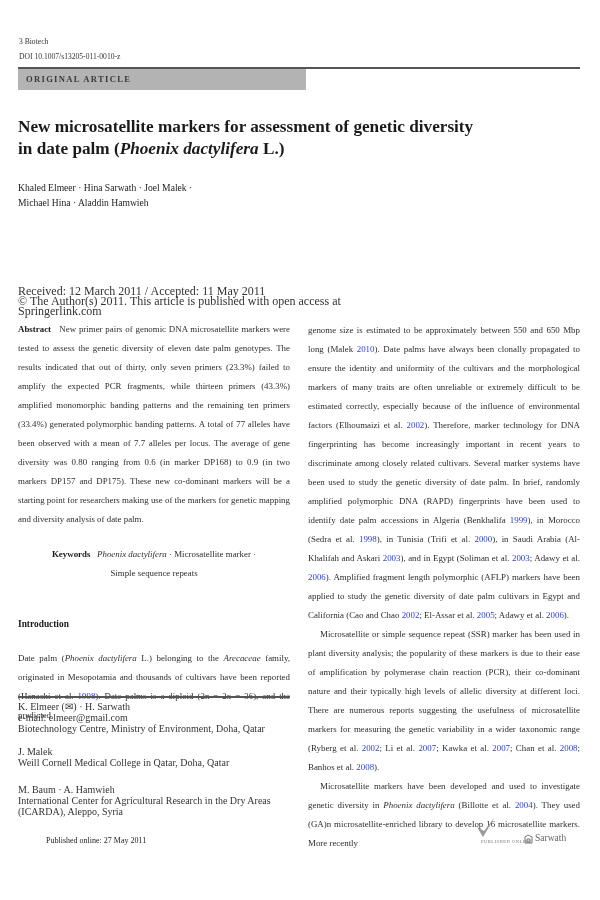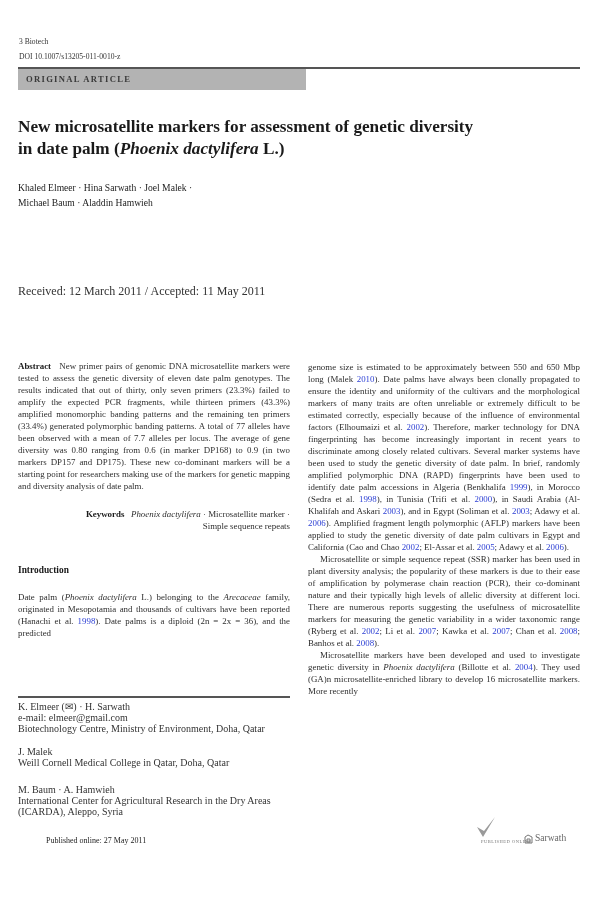--- a/index.html
+++ b/index.html
@@ -9,21 +9,21 @@
   .journal { left: 19px; top: 37px; font-size: 7.6px; line-height: 10px; color: #333; }
   .doi { left: 19px; top: 52px; font-size: 7.6px; line-height: 10px; color: #333; }
   .rule-top { left: 18px; top: 67px; width: 562px; height: 2px; background: #555; }
   .article-type { left: 18px; top: 69px; width: 272px; height: 21px; background: #b3b3b3; padding-left: 16px; }
   .article-type span { position: absolute; left: 8px; top: 5px; font-size: 8.6px; letter-spacing: 1.3px;
       font-weight: bold; color: #3a3a3a; }
   .title { left: 18px; top: 116px; width: 540px; font-size: 17.2px; line-height: 22px; font-weight: bold; color: #1a1a1a; }
   .title i { font-weight: bold; }
   .authors { left: 18px; top: 180px; width: 400px; font-size: 9.6px; line-height: 15px; font-weight: normal; color: #222; }
   .received { left: 18px; top: 286px; width: 400px; font-size: 12px; line-height: 10px; color: #333; }
-  .col { width: 272px; font-size: 8.9px; line-height: 12px; text-align: justify; color: #2e2e2e; margin-top: 40px; }
+  .col { width: 272px; font-size: 8.9px; line-height: 19px; text-align: justify; color: #2e2e2e; }
   .col-left { left: 18px; top: 320px; }
   .col-right { left: 308px; top: 321px; }
   .col p { margin: 0; }
   .col .indent { text-indent: 12px; font-family: Liberation Serif, serif; }
   .lbl { font-weight: bold; color: #1a1a1a; }
   .kw { margin-top: 16px !important; }
   .intro-head { margin-top: 32px !important; margin-bottom: 15px !important; font-weight: bold; font-size: 9.4px; color: #1a1a1a; }
   .cite { color: #2c3fd4; }
   .fn-rule { left: 18px; top: 696px; width: 272px; height: 2px; background: #555; }
   .fn { left: 18px; width: 272px; font-size: 10px; line-height: 11px; color: #333; }
@@ -46,30 +46,31 @@
   <span>ORIGINAL ARTICLE</span>
 </div>
 
 <div class="abs title">
   <span>New microsatellite markers for assessment of genetic diversity</span><br>
   <span>in date palm (</span><i>Phoenix dactylifera</i><span> L.)</span>
 </div>
 
 <div class="abs authors">
   <div>Khaled Elmeer · Hina Sarwath · Joel Malek ·</div>
-  <div>Michael Baum · Aladdin Hamwieh</div>
+  <div>Michael Hina · Aladdin Hamwieh</div>
 </div>
 
 <div class="abs received">
   <div>Received: 12 March 2011 / Accepted: 11 May 2011</div>
+  <div>© The Author(s) 2011. This article is published with open access at Springerlink.com</div>
 </div>
 
 <div class="abs col col-left">
   <p><span class="lbl">Abstract</span>&nbsp;&nbsp;&nbsp;<span>New primer pairs of genomic DNA microsatellite markers were tested to assess the genetic diversity of eleven date palm genotypes. The results indicated that out of thirty, only seven primers (23.3%) failed to amplify the expected PCR fragments, while thirteen primers (43.3%) amplified monomorphic banding patterns and the remaining ten primers (33.4%) generated polymorphic banding patterns. A total of 77 alleles have been observed with a mean of 7.7 alleles per locus. The average of gene diversity was 0.80 ranging from 0.6 (in marker DP168) to 0.9 (in two markers DP157 and DP175). These new co-dominant markers will be a starting point for researchers making use of the markers for genetic mapping and diversity analysis of date palm.</span></p>
-  <p class="kw" style="text-align:right"><span class="lbl">Keywords</span>&nbsp;&nbsp;&nbsp;<i>Phoenix dactylifera</i><span> · </span><span>Microsatellite marker</span><span> · </span><br><span>Simple sequence repeats</span></p>
+  <p class="kw" style="text-align:center"><span class="lbl">Keywords</span>&nbsp;&nbsp;&nbsp;<i>Phoenix dactylifera</i><span> · </span><span>Microsatellite marker</span><span> · </span><br><span>Simple sequence repeats</span></p>
   <p class="intro-head">Introduction</p>
   <p><span>Date palm (</span><i>Phoenix dactylifera</i><span> L.) belonging to the </span><i>Arecaceae</i><span> family, originated in Mesopotamia and thousands of cultivars have been reported (Hanachi et al. </span><span class="cite">1998</span><span>). Date palms is a diploid (2n = 2x = 36), and the predicted</span></p>
 </div>
 
 <div class="abs col col-right">
   <p id="rp1"><span>genome size is estimated to be approximately between 550 and 650 Mbp long (Malek </span><span class="cite">2010</span><span>). Date palms have always been clonally propagated to ensure the identity and uniformity of the cultivars and the morphological markers of many traits are often unreliable or extremely difficult to be estimated correctly, especially because of the influence of environmental factors (Elhoumaizi et al. </span><span class="cite">2002</span><span>). Therefore, marker technology for DNA fingerprinting has become increasingly important in recent years to discriminate among closely related cultivars. Several marker systems have been used to study the genetic diversity of date palm. In brief, randomly amplified polymorphic DNA (RAPD) fingerprints have been used to identify date palm accessions in Algeria (Benkhalifa </span><span class="cite">1999</span><span>), in Morocco (Sedra et al. </span><span class="cite">1998</span><span>), in Tunisia (Trifi et al. </span><span class="cite">2000</span><span>), in Saudi Arabia (Al-Khalifah and Askari </span><span class="cite">2003</span><span>), and in Egypt (Soliman et al. </span><span class="cite">2003</span><span>; Adawy et al. </span><span class="cite">2006</span><span>). Amplified fragment length polymorphic (AFLP) markers have been applied to study the genetic diversity of date palm cultivars in Egypt and California (Cao and Chao </span><span class="cite">2002</span><span>; El-Assar et al. </span><span class="cite">2005</span><span>; Adawy et al. </span><span class="cite">2006</span><span>).</span></p>
   <p id="rp2" class="indent"><span>Microsatellite or simple sequence repeat (SSR) marker has been used in plant diversity analysis; the popularity of these markers is due to their ease of amplification by polymerase chain reaction (PCR), their co-dominant nature and their typically high levels of allelic diversity at different loci. There are numerous reports suggesting the usefulness of microsatellite markers for measuring the genetic variability in a wider taxonomic range (Ryberg et al. </span><span class="cite">2002</span><span>; Li et al. </span><span class="cite">2007</span><span>; Kawka et al. </span><span class="cite">2007</span><span>; Chan et al. </span><span class="cite">2008</span><span>; Banhos et al. </span><span class="cite">2008</span><span>).</span></p>
   <p id="rp3" class="indent"><span>Microsatellite markers have been developed and used to investigate genetic diversity in </span><i>Phoenix dactylifera</i><span> (Billotte et al. </span><span class="cite">2004</span><span>). They used (GA)n microsatellite-enriched library to develop 16 microsatellite markers. More recently</span></p>
 </div>
 

